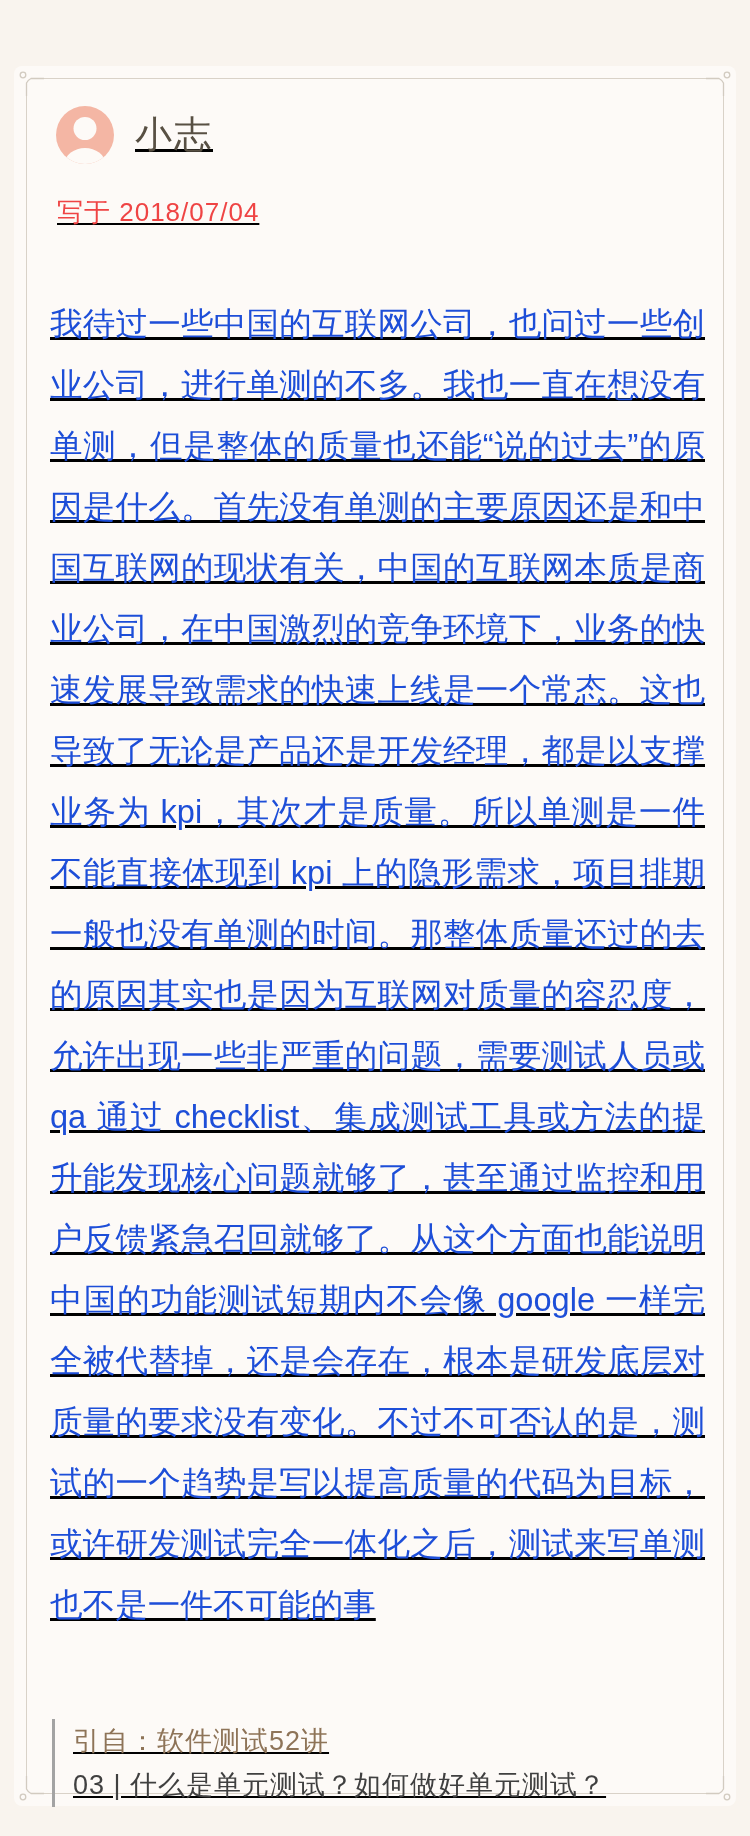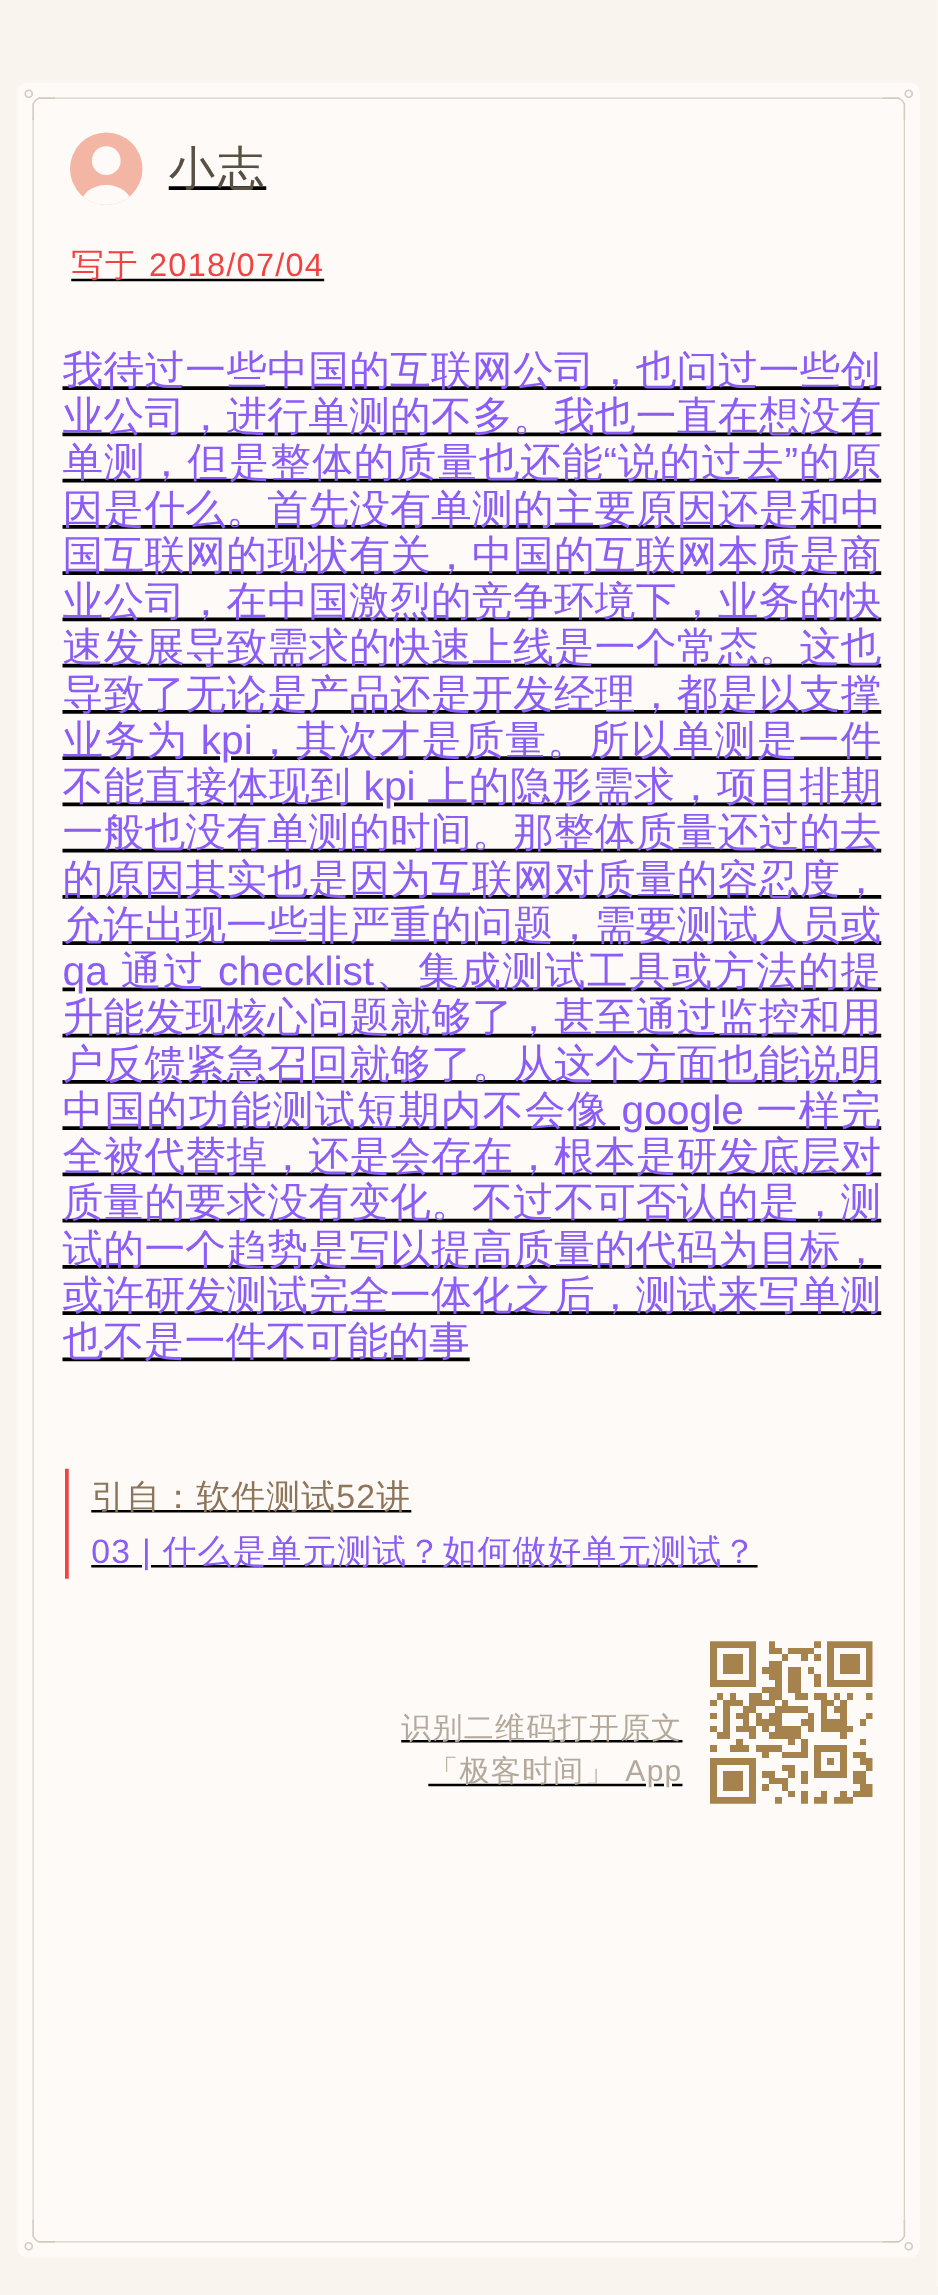--- a/index.html
+++ b/index.html
@@ -51,39 +51,39 @@
     margin-left:21px;
     font-size:37px; line-height:44px;
     color:#585043; letter-spacing:2px;
   }
   .post-date {
     margin:33px 0 0 7px;
     font-size:26px; line-height:30px;
     color:#ef4444; letter-spacing:1px;
   }
   .post-body {
-    margin-top:50px;
+    margin-top:66px;
     width:655px;
-    font-size:32.6px; line-height:37px;
-    color:#8b5cf6;
+    font-size:32.6px; line-height:61px;
+    color:#1d4ed8;
     text-align:justify;
     word-break:break-word;
   }
   .quote {
     margin:84px 0 0 2px;
-    border-left:3px solid #ef4444;
+    border-left:3px solid #a3a3a3;
     padding-left:18px;
   }
   .quote-source {
     font-size:27px; line-height:44px;
     color:#8e7458; letter-spacing:1px;
   }
   .quote-chapter {
     font-size:27px; line-height:44px;
-    color:#8b5cf6; letter-spacing:1px;
+    color:#404040; letter-spacing:1px;
   }
   .footer {
     margin-top:50px;
     display:flex; justify-content:flex-end; align-items:flex-end;
     padding-right:2px;
   }
   .footer-hint {
     text-align:right;
     font-size:24px; line-height:35px;
     color:#b3a899;

